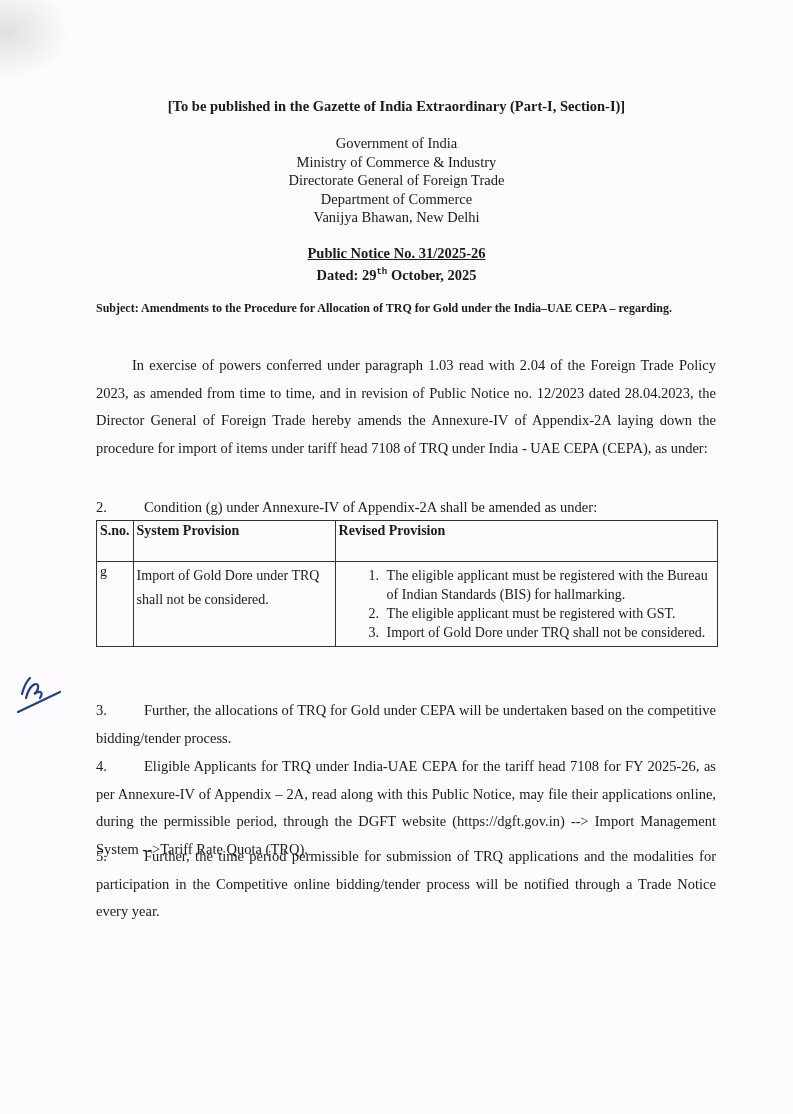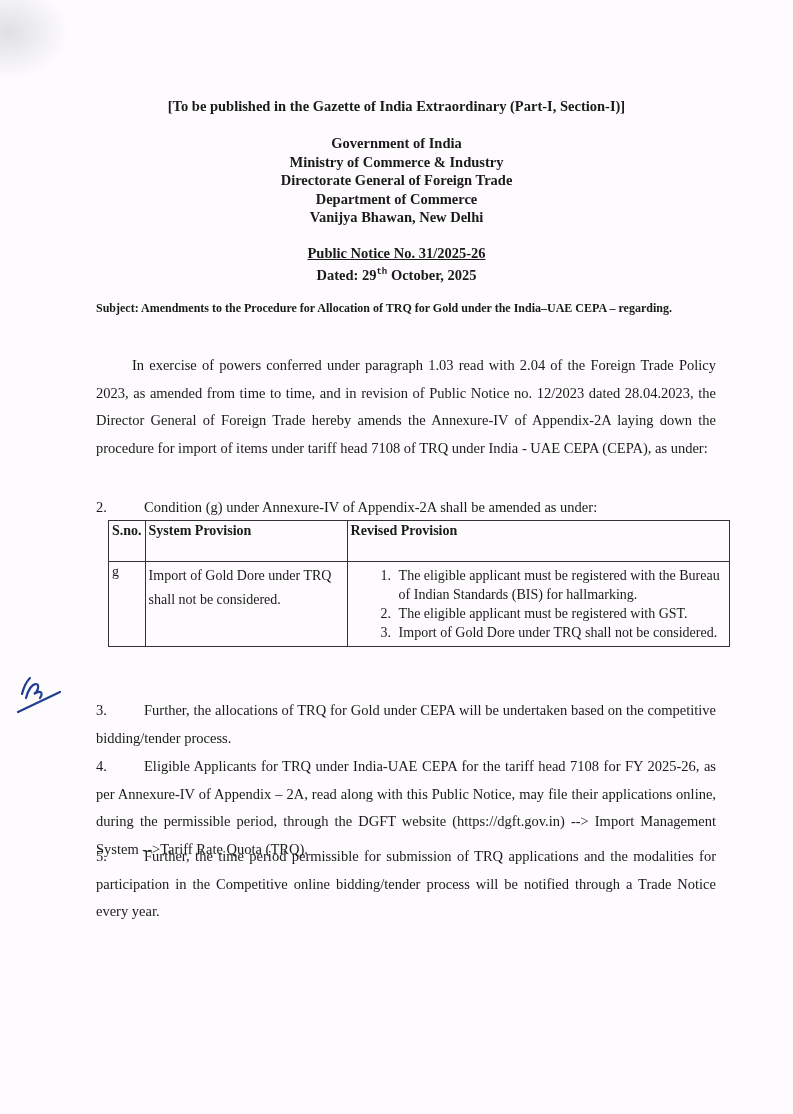--- a/index.html
+++ b/index.html
@@ -10,38 +10,38 @@
     color: #1a1a1a;
     position: relative;
   }
   .page { position: absolute; left: 0; top: 0; width: 793px; height: 1114px; border-radius: 21px; }
   .smudge {
     position: absolute; left: -20px; top: 0; width: 90px; height: 80px;
     background: radial-gradient(ellipse at 30% 40%, rgba(200,200,205,0.55), rgba(255,255,255,0) 70%);
   }
   .center { text-align: center; position: absolute; left: 0; width: 793px; }
   .gazette { top: 98px; font-size: 14.5px; font-weight: bold; }
-  .hdr { top: 134px; font-size: 14.5px; font-weight: bold; line-height: 18.5px; }
+  .hdr { top: 134px; font-size: 14.5px; font-weight: normal; line-height: 18.5px; }
   .notice { top: 244px; font-size: 14.5px; font-weight: bold; line-height: 18.5px; text-align: center; }
   .notice .u { text-decoration: underline; }
   .notice sup { font-size: 9px; font-family: Liberation Mono, monospace; }
   .subject {
     position: absolute; left: 96px; top: 299px; width: 610px;
     font-size: 12px; font-weight: bold; line-height: 19px;
   }
   .para {
     position: absolute; left: 96px; width: 620px;
     font-size: 14.5px; line-height: 27.7px; text-align: justify;
   }
   .p1 { top: 352px; text-indent: 36px; }
   .p2 { top: 494px; }
   .num { display: inline-block; width: 48px; }
   table.prov {
     position: absolute; left: 96px; top: 520px; width: 622px;
-    border-collapse: collapse; font-size: 14px; margin-left: 12px;
+    border-collapse: collapse; font-size: 14px;
   }
   table.prov td, table.prov th {
     border: 1.3px solid #333; vertical-align: top; text-align: left; padding: 2px 3px;
   }
   table.prov th { height: 36px; font-weight: bold; }
   .c1 { width: 26px; }
   .c2 { width: 195px; }
   .earlier { text-align: justify; line-height: 24px; }
   .revised ol { margin: 2px 0 2px 0; padding-left: 44px; line-height: 19px; }
   .revised li { padding-left: 4px; }

